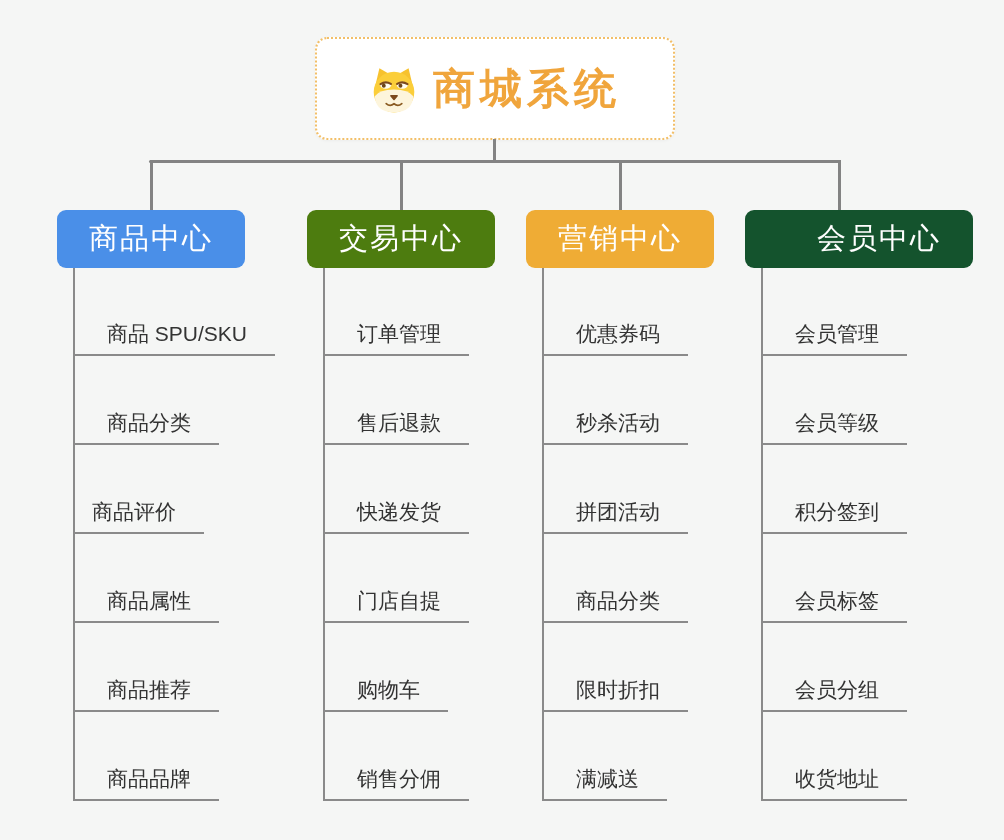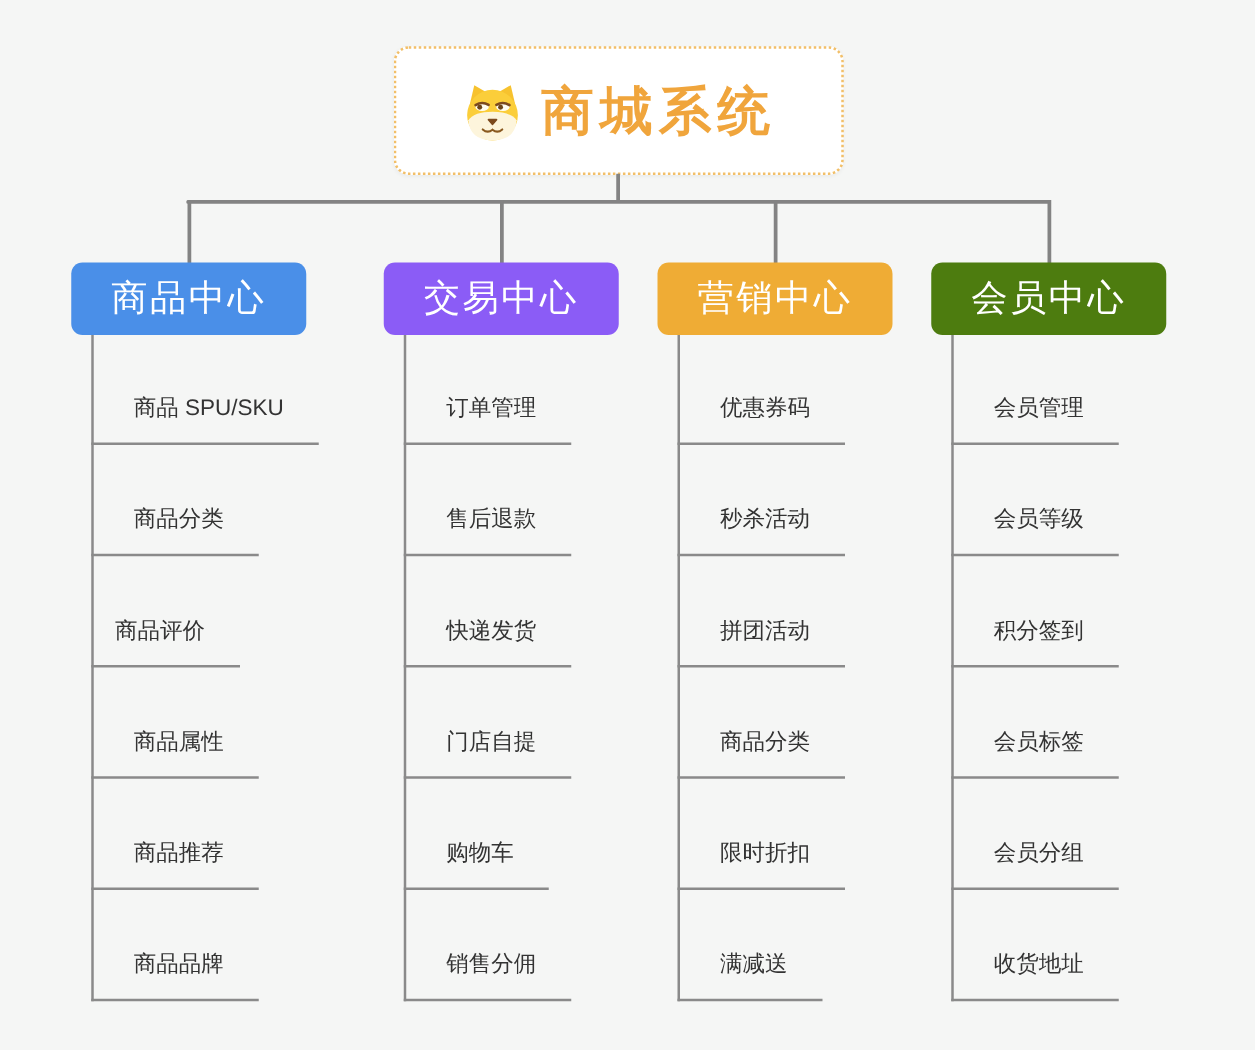--- a/index.html
+++ b/index.html
@@ -32,22 +32,22 @@
     border-radius:9px;display:flex;align-items:center;justify-content:center;
     color:#FFFFFF;font-size:29px;font-weight:500;letter-spacing:2px;
     white-space:nowrap;
   }
 
   
   .spine{position:absolute;top:268px;width:2px;height:533px;background:var(--line,#8A8A8A);}
   .leaf{
     position:absolute;height:42px;box-sizing:border-box;
     padding:0 28px 6px 34px;border-bottom:2px solid var(--line,#8A8A8A);
-    display:flex;align-items:flex-start;
-    font-size:18px;color:var(--leaf-text,#333333);white-space:nowrap;
+    display:flex;align-items:flex-end;
+    font-size:21px;color:var(--leaf-text,#333333);white-space:nowrap;
   }
 </style>
 </head>
 <body>
 
 <div id="stage" style="background: rgb(245, 246, 245);">
 
   <div class="root-node">
     <svg class="root-icon" viewBox="0 0 48 48" aria-hidden="true">
 
@@ -97,21 +97,21 @@
         <div class="leaf" style="left: 73px; top: 670px;">
           <span>商品推荐</span>
         </div>
         <div class="leaf" style="left: 73px; top: 759px;">
           <span>商品品牌</span>
         </div>
       </div>
 
   <div class="branch-group">
     <div class="conn drop" style="left: 399.5px;"></div>
-    <div class="branch" style="left: 307px; width: 188px; background: #8b5cf6;">
+    <div class="branch" style="left: 307px; width: 188px; background: #4d7c0f;">
       <span>交易中心</span>
     </div>
     <div class="spine" style="left: 323px;"></div>
   <div class="leaf" style="left: 323px; top: 314px;">
           <span>订单管理</span>
         </div>
         <div class="leaf" style="left: 323px; top: 403px;">
           <span>售后退款</span>
         </div>
         <div class="leaf" style="left: 323px; top: 492px;">
@@ -149,21 +149,21 @@
         <div class="leaf" style="left: 542px; top: 670px;">
           <span>限时折扣</span>
         </div>
         <div class="leaf" style="left: 542px; top: 759px;">
           <span>满减送</span>
         </div>
       </div>
 
   <div class="branch-group">
     <div class="conn drop" style="left: 837.5px;"></div>
-    <div class="branch" style="left: 745px; width: 188px; background: #4d7c0f;">
+    <div class="branch" style="left: 745px; width: 188px; background: #14532d; padding-left: 40px;">
       <span>会员中心</span>
     </div>
     <div class="spine" style="left: 761px;"></div>
   <div class="leaf" style="left: 761px; top: 314px;">
           <span>会员管理</span>
         </div>
         <div class="leaf" style="left: 761px; top: 403px;">
           <span>会员等级</span>
         </div>
         <div class="leaf" style="left: 761px; top: 492px;">

